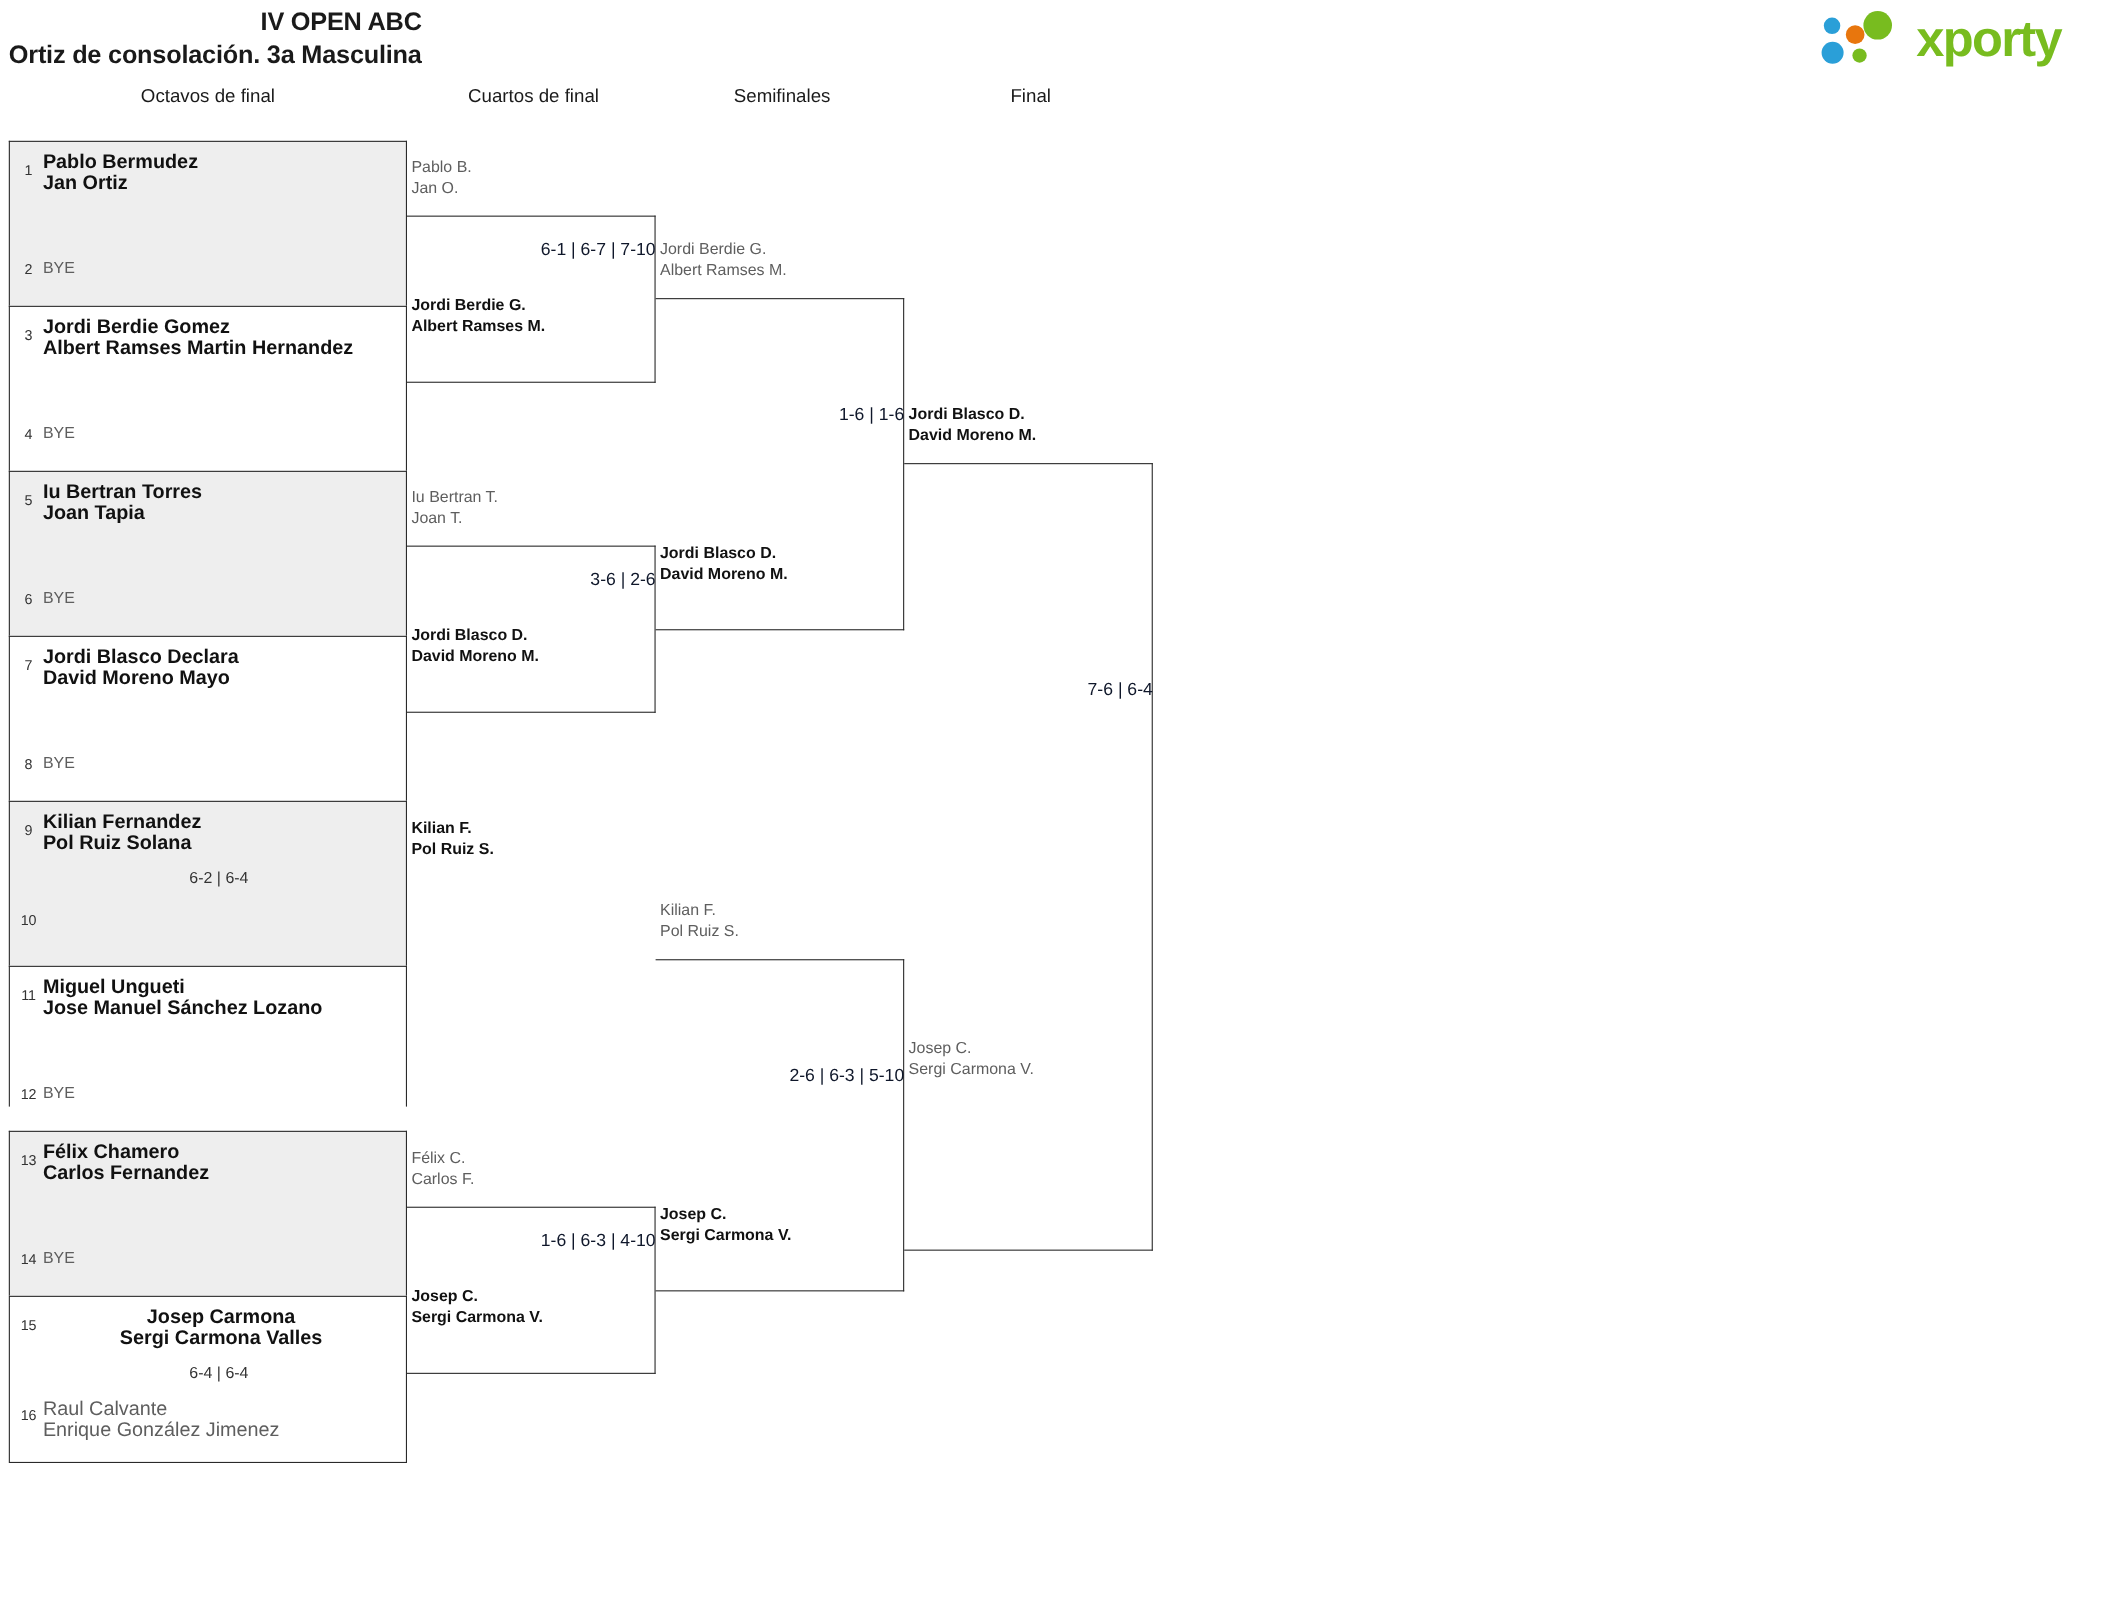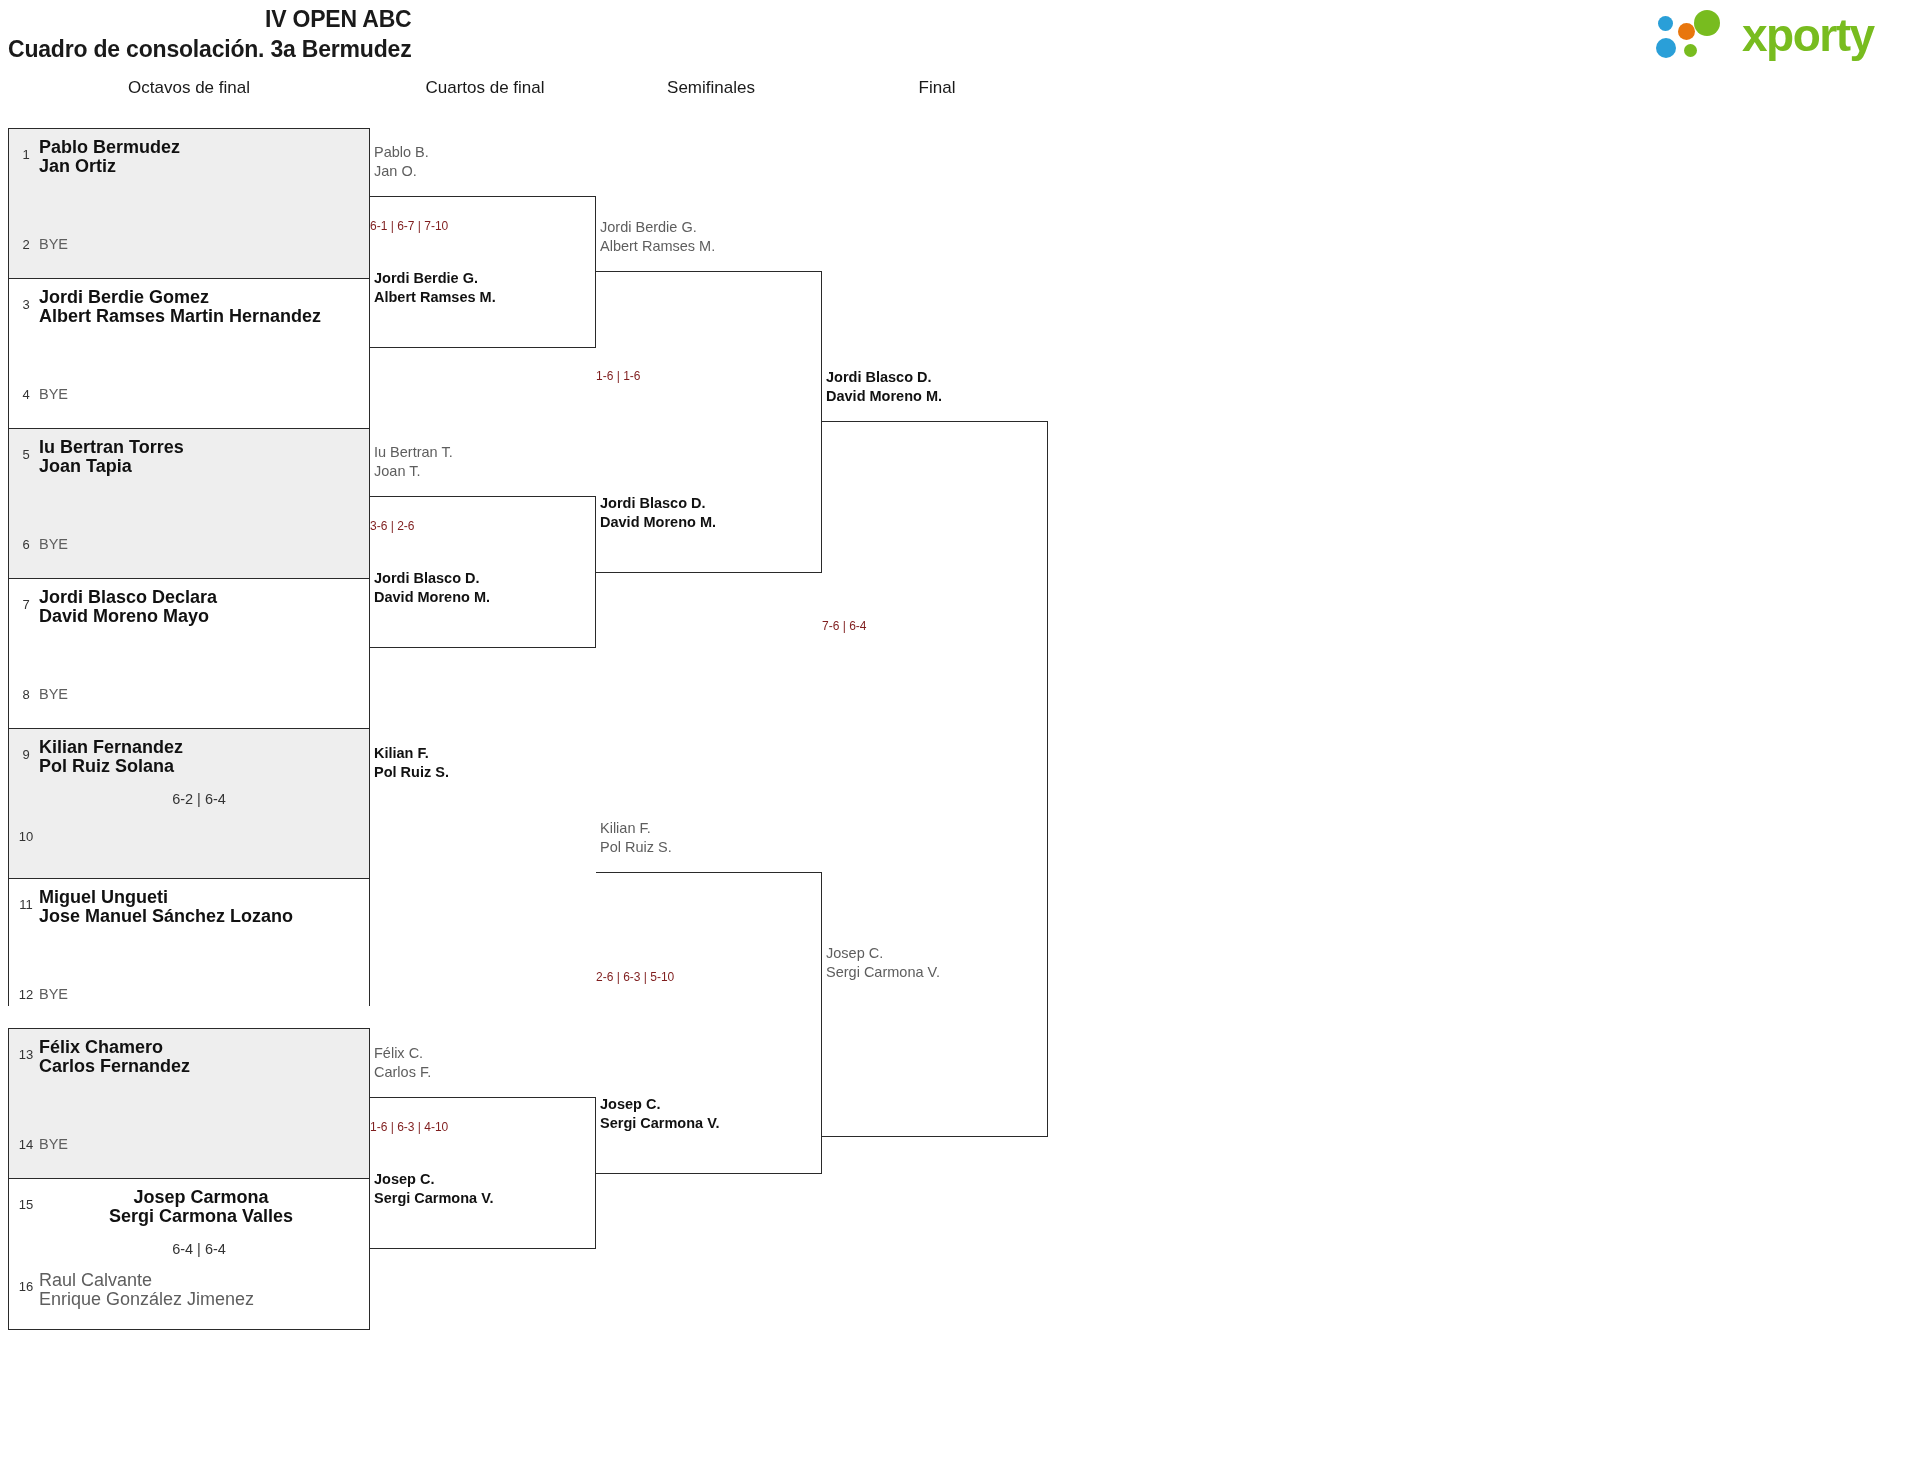--- a/index.html
+++ b/index.html
@@ -37,32 +37,32 @@
   .pairnames{position:absolute;left:30px;right:6px;}
   .pname{font-size:18px;line-height:18.5px;white-space:nowrap;}
   .win{font-weight:bold;color:#111111;}
   .lose{font-weight:normal;color:#5e5e5e;}
   .bye{font-size:14.5px;color:#5e5e5e;}
   .r1-score{position:absolute;font-size:14.5px;color:#333;text-align:center;}
   
   .mbox{position:absolute;box-sizing:border-box;
      border-top:1.6px solid #2a2a2a;border-right:1.6px solid #2a2a2a;
      border-bottom:1.6px solid #2a2a2a;background:transparent;}
-  .mbox-score{position:absolute;font-size:12px;color:#7f1d1d;text-align:left;}
+  .mbox-score{position:absolute;font-size:16px;color:#0f172a;text-align:right;}
   
   .nm{position:absolute;}
   .nm .pname{font-size:14.5px;line-height:18.5px;white-space:nowrap;}
 </style>
 </head>
 <body>
 
 <div id="header">
   <div class="title-block">
     <div class="t-line1">IV OPEN ABC</div>
-    <div class="t-line2">Cuadro de consolación. 3a Bermudez</div>
+    <div class="t-line2">Ortiz de consolación. 3a Masculina</div>
   </div>
 
   <div id="logo">
     <div class="dots">
       <span class="d" style="left:2px;top:4px;width:15px;height:15px;background:#2a9fd8;"></span>
       <span class="d" style="left:22px;top:11px;width:17px;height:17px;background:#e8760d;"></span>
       <span class="d" style="left:38px;top:-2px;width:26px;height:26px;background:#78bc1f;"></span>
       <span class="d" style="left:0px;top:26px;width:20px;height:20px;background:#2a9fd8;"></span>
       <span class="d" style="left:28px;top:32px;width:13px;height:13px;background:#78bc1f;"></span>
     </div>

